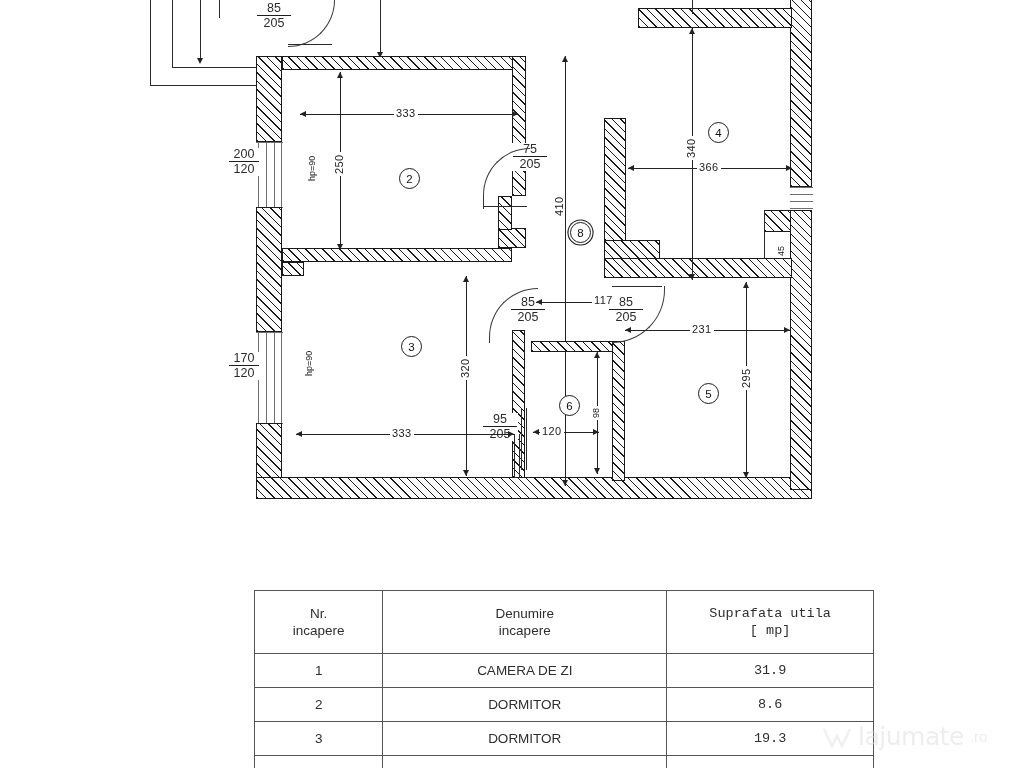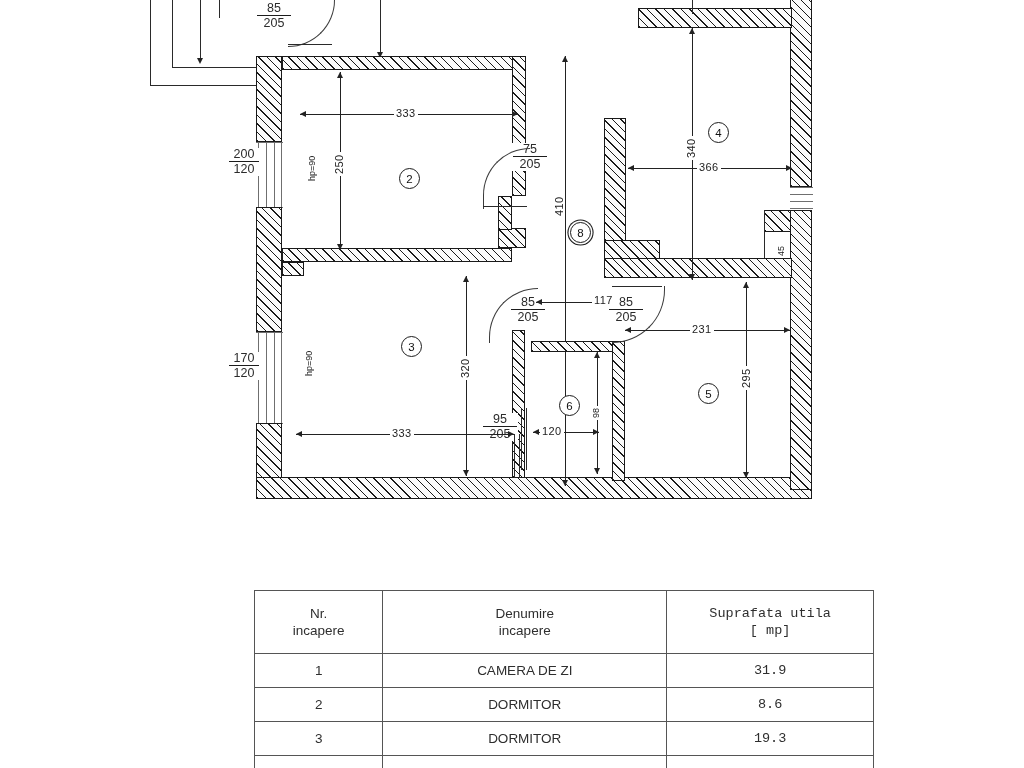--- a/index.html
+++ b/index.html
@@ -281,14 +281,21 @@
         </tr>
         <tr>
           <td class="c1"></td>
           <td class="c2"></td>
           <td class="c3"></td>
         </tr>
       </tbody>
     </table>
   </div>
 
+  <div id="wm">
+    <svg width="30" height="26" viewBox="0 0 30 26">
+      <path d="M2 5 L10 22 L15 12 L20 22 L28 5" fill="none" stroke="#e2e2e2" stroke-width="2.6"></path>
+    </svg>
+    <span class="wmtext">lajumate</span>
+    <span class="wmro">.ro</span>
+  </div>
 
 </div>
 
 </body></html>

